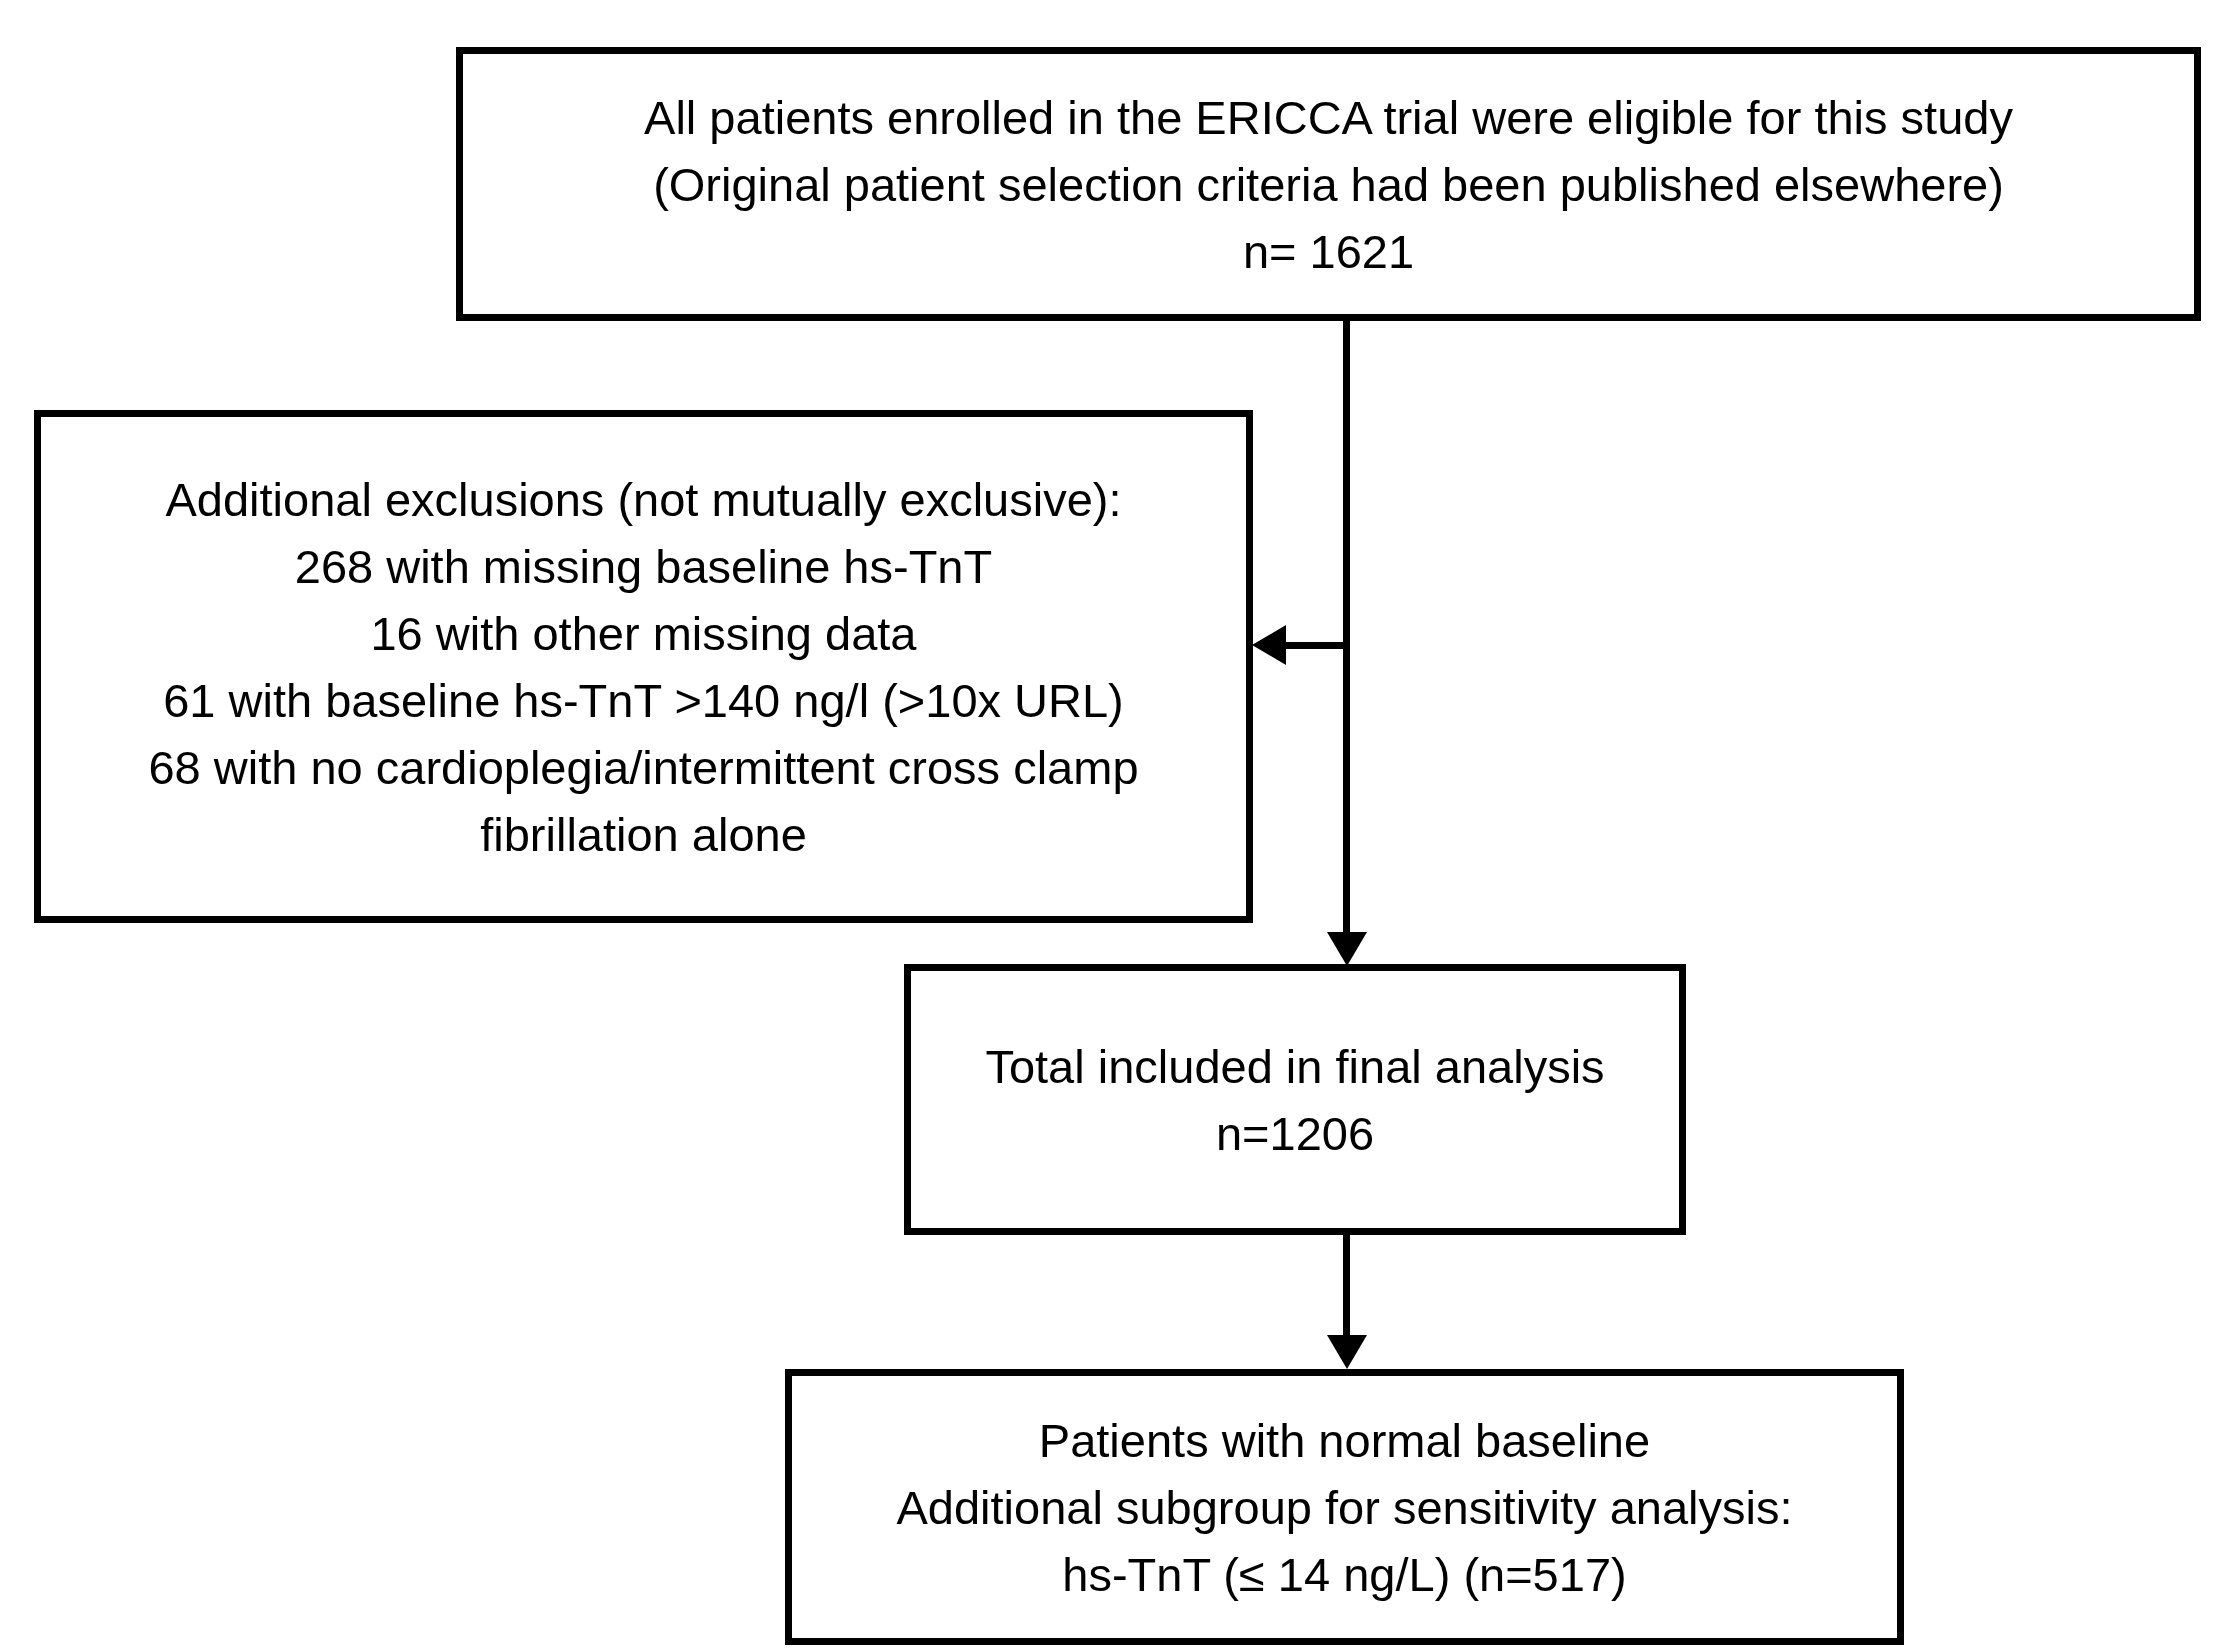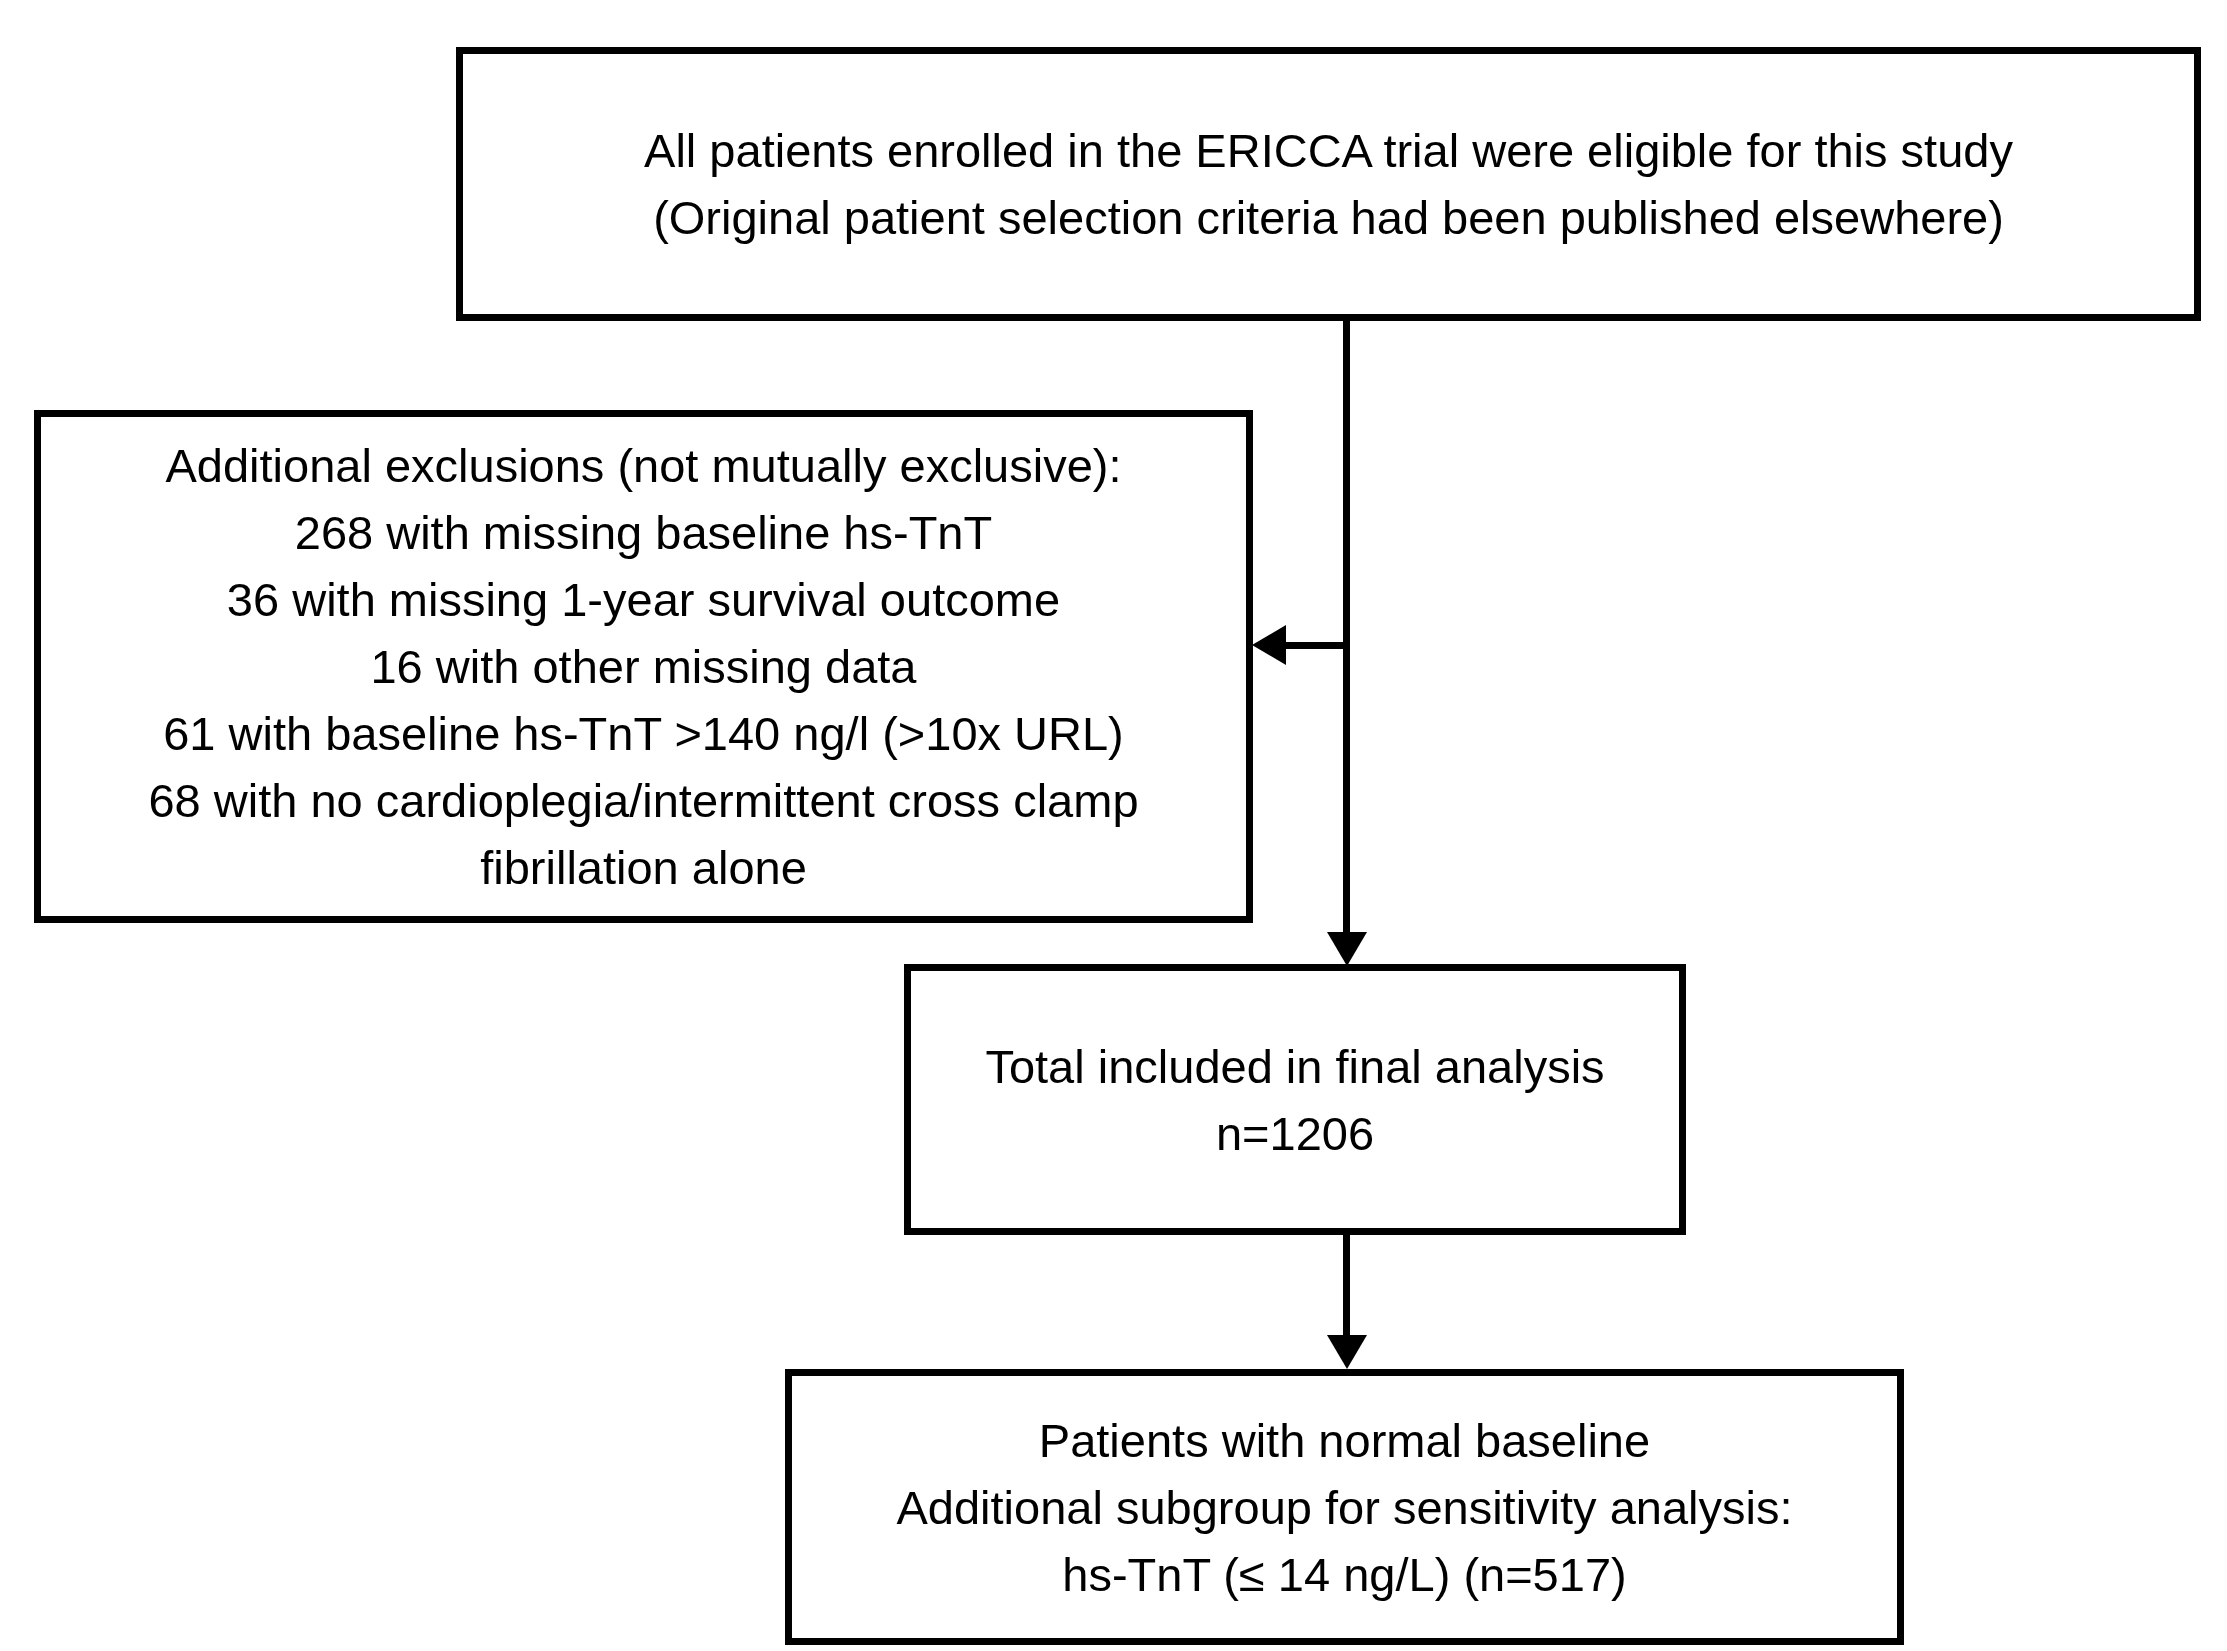--- a/index.html
+++ b/index.html
@@ -56,26 +56,26 @@
   #head-final-to-sub   { left: 1327px; top: 1335px; }
 </style>
 </head>
 <body>
 
 <div id="canvas">
 
   <div class="box" id="box-eligible">
     <div class="line">All patients enrolled in the ERICCA trial were eligible for this study</div>
     <div class="line">(Original patient selection criteria had been published elsewhere)</div>
+    <div class="line">n= 1621</div>
   </div>
 
   <div class="box" id="box-exclusions">
     <div class="line">Additional exclusions (not mutually exclusive):</div>
     <div class="line">268 with missing baseline hs-TnT</div>
-    <div class="line">36 with missing 1-year survival outcome</div>
     <div class="line">16 with other missing data</div>
     <div class="line">61 with baseline hs-TnT &gt;140 ng/l (&gt;10x URL)</div>
     <div class="line">68 with no cardioplegia/intermittent cross clamp fibrillation alone</div>
   </div>
 
   <div class="box" id="box-final">
     <div class="line">Total included in final analysis</div>
     <div class="line">n=1206</div>
   </div>
 

